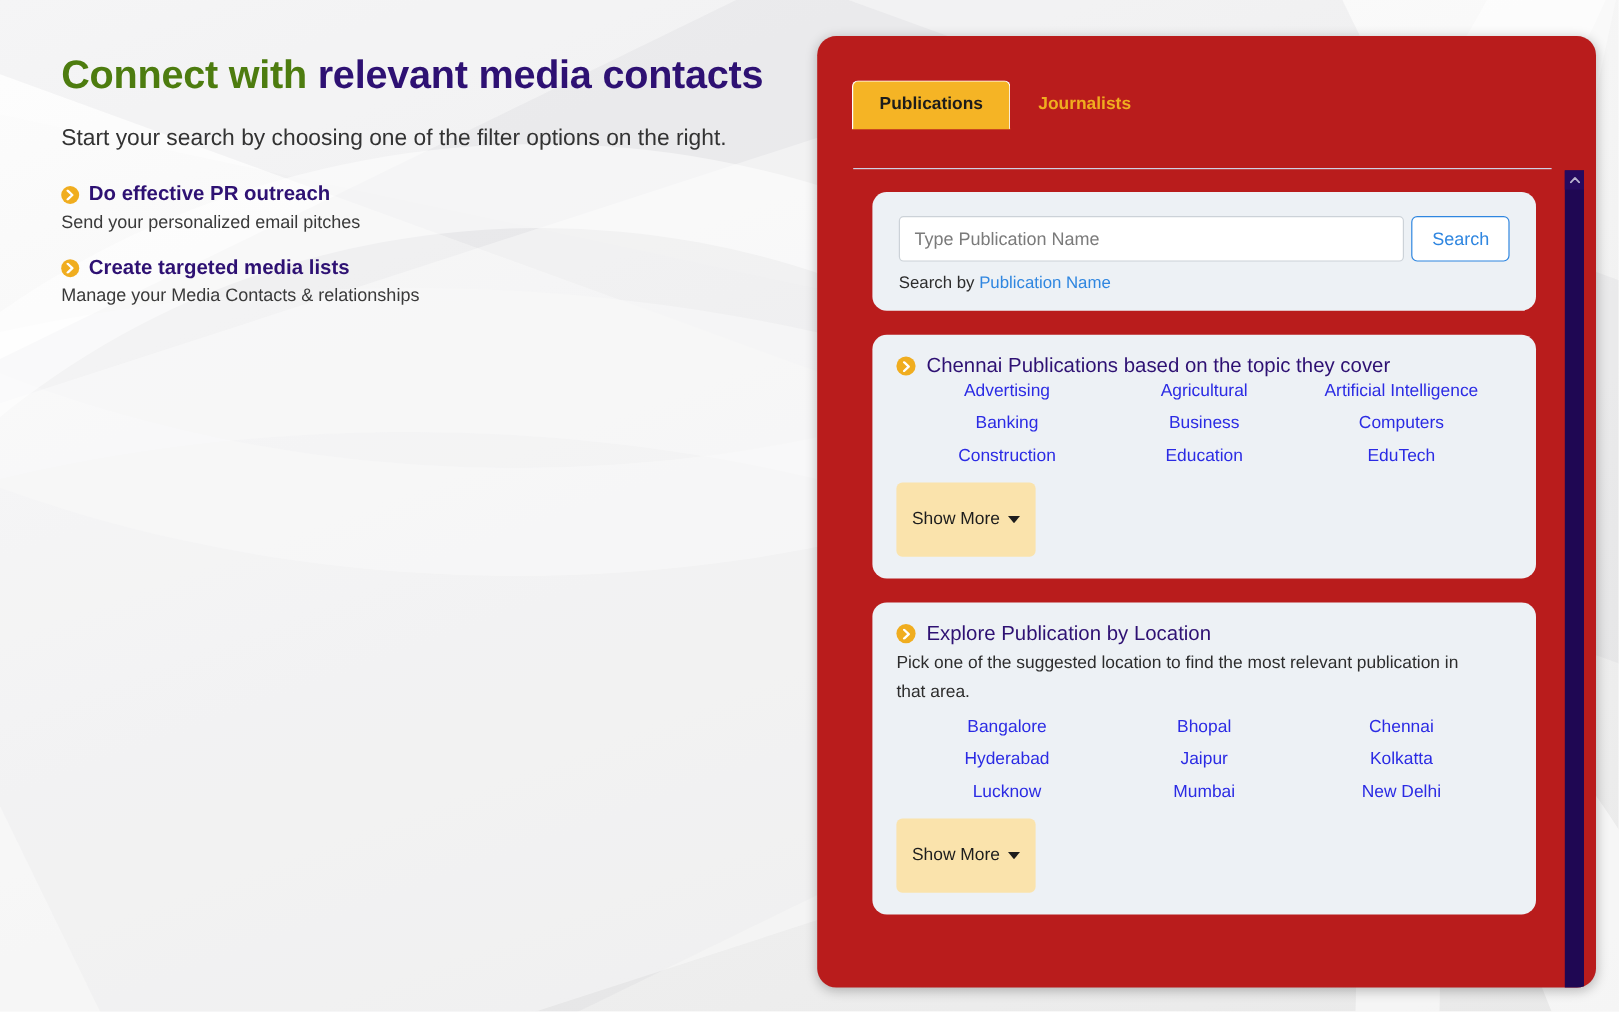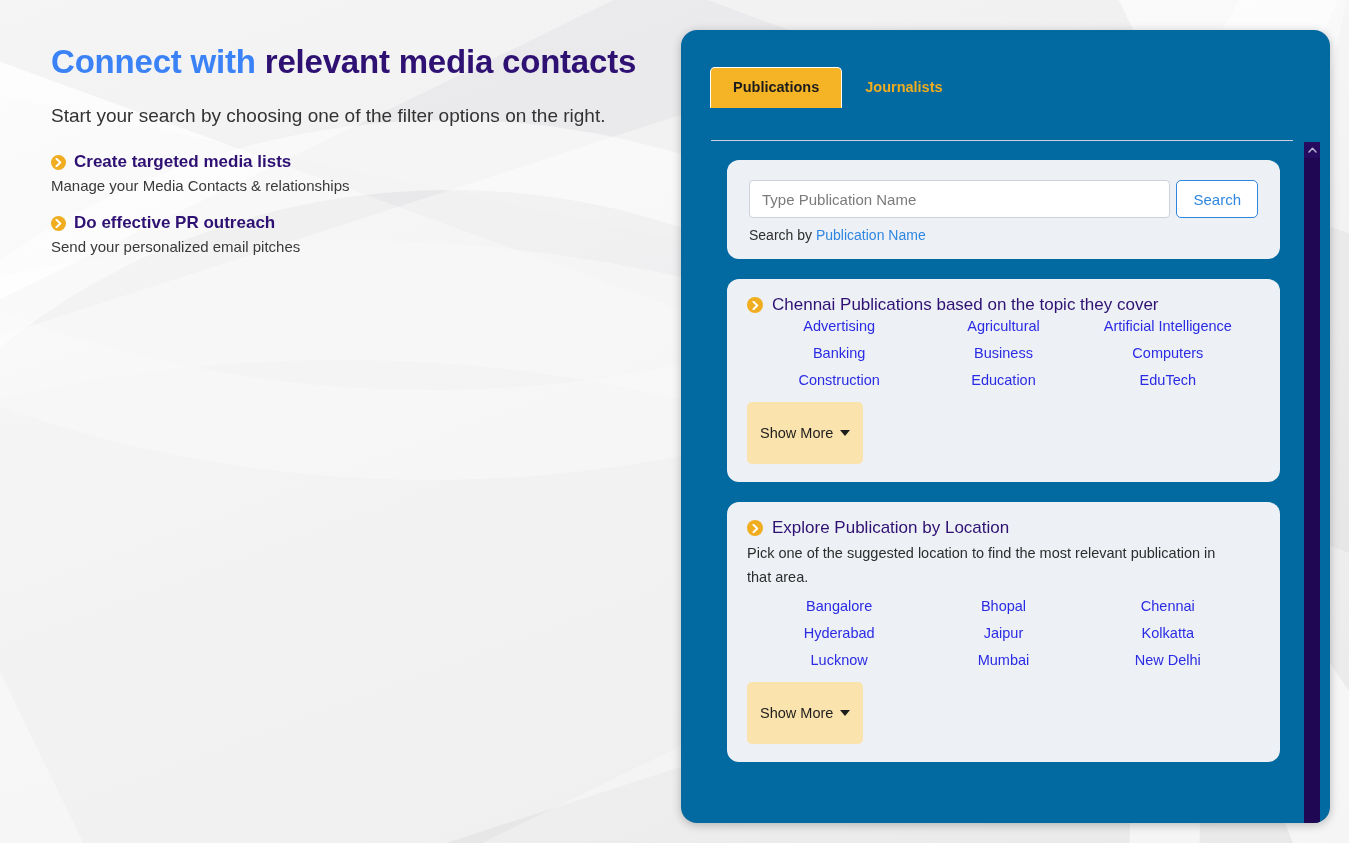--- a/index.html
+++ b/index.html
@@ -47,21 +47,21 @@
     width: 600px;
   }
   #hero-title {
     font-size: 33px;
     font-weight: bold;
     line-height: 1.68;
     letter-spacing: -0.2px;
     margin: 0 0 14px 0;
     color: #2e1173;
   }
-  #hero-title .accent { color: #3b82f6; }
+  #hero-title .accent { color: #4d7c0f; }
 
   #hero-sub {
     font-size: 19px;
     line-height: 1.42;
     color: #333333;
     margin: 0 0 22px 0;
     max-width: 600px;
   }
 
   .feature-block { margin-bottom: 17px; }
@@ -94,21 +94,21 @@
   .circ-icon svg { display: block; }
   .circ-icon.big { width: 16px; height: 16px; }
 
   
   #panel {
     position: absolute;
     left: 681px;
     top: 30px;
     width: 649px;
     height: 793px;
-    background: #0369a1;
+    background: #b91c1c;
     border-radius: 16px;
     box-shadow: 0 2px 10px rgba(0,0,0,0.25);
     overflow: hidden;
   }
 
   #tabs {
     position: absolute;
     left: 29px;
     top: 37px;
     display: flex;
@@ -297,35 +297,35 @@
 
   <p id="hero-sub">Start your search by choosing one of the filter options on the right.</p>
 
   <div class="feature-block">
     <div class="feature-head">
       <span class="circ-icon">
         <svg width="7" height="9" viewBox="0 0 7 9">
             <path d="M1.4 0.8 L5.3 4.5 L1.4 8.2" stroke="#ffffff" stroke-width="1.9" fill="none" stroke-linecap="round" stroke-linejoin="round"></path>
           </svg>
       </span>
-      <span>Create targeted media lists</span>
-    </div>
-    <div class="feature-sub">Manage your Media Contacts &amp; relationships</div>
+      <span>Do effective PR outreach</span>
+    </div>
+    <div class="feature-sub">Send your personalized email pitches</div>
   </div>
 
   <div class="feature-block">
     <div class="feature-head">
       <span class="circ-icon">
         <svg width="7" height="9" viewBox="0 0 7 9">
             <path d="M1.4 0.8 L5.3 4.5 L1.4 8.2" stroke="#ffffff" stroke-width="1.9" fill="none" stroke-linecap="round" stroke-linejoin="round"></path>
           </svg>
       </span>
-      <span>Do effective PR outreach</span>
-    </div>
-    <div class="feature-sub">Send your personalized email pitches</div>
+      <span>Create targeted media lists</span>
+    </div>
+    <div class="feature-sub">Manage your Media Contacts &amp; relationships</div>
   </div>
 </div>
 
 <div id="panel">
 
   <div id="tabs">
     <div class="tab active">Publications</div>
     <div class="tab inactive">Journalists</div>
   </div>
   <div id="tab-divider"></div>

